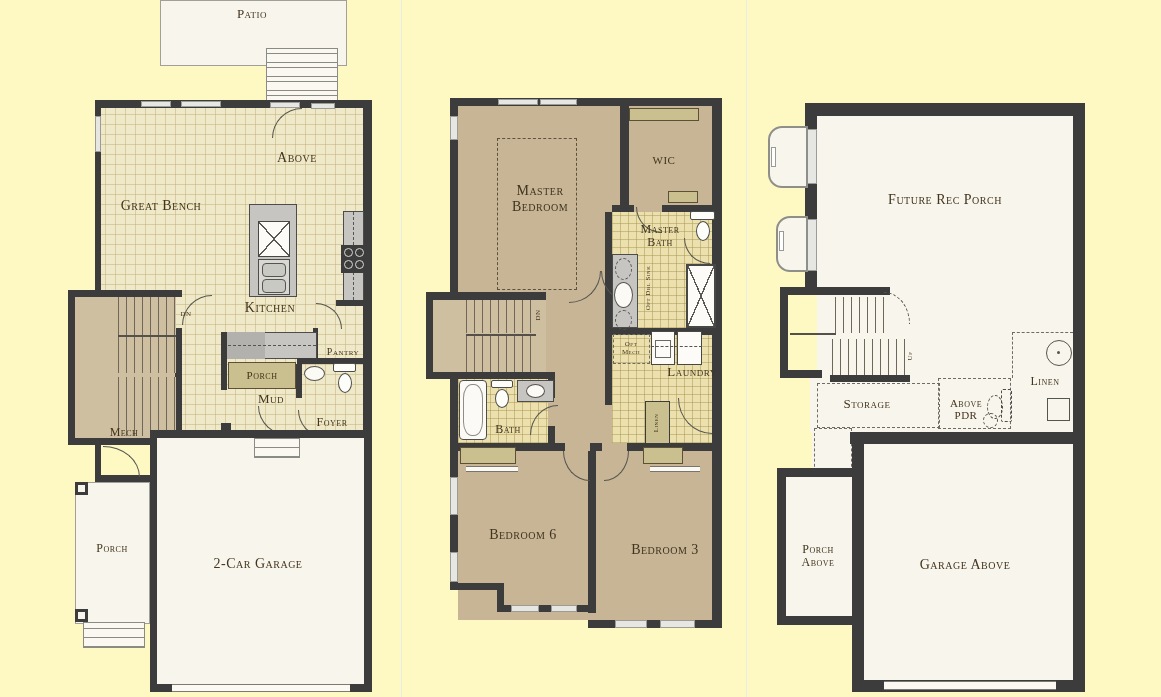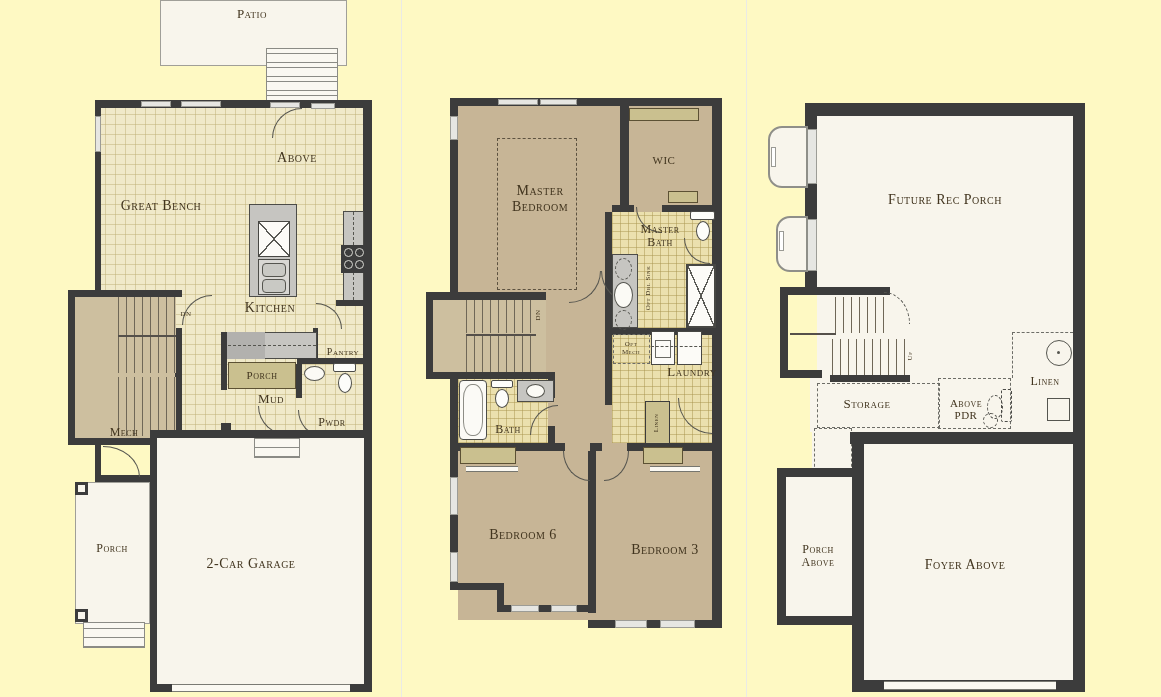--- a/index.html
+++ b/index.html
@@ -118,21 +118,21 @@
     <div style="position:absolute;left:228px;top:345px;width:88px;height:0;border-top:1px dashed #55554f"></div>
     <div class="wall" style="left:221px;top:332px;width:6px;height:58px"></div>
     <div class="wall" style="left:297px;top:358px;width:75px;height:6px"></div>
     <div class="wall" style="left:296px;top:364px;width:6px;height:34px"></div>
     <div class="olive" style="left:228px;top:362px;width:68px;height:27px"></div>
     <div class="plan-label s11" style="left:262px;top:375px">Porch</div>
     <div class="plan-label s13" style="left:271px;top:399px">Mud</div>
     <div class="oval" style="left:304px;top:366px;width:21px;height:15px"></div>
     <div class="tank" style="left:333px;top:363px;width:23px;height:9px"></div>
     <div class="bowl" style="left:338px;top:373px;width:14px;height:20px"></div>
-    <div class="plan-label s12" style="left:332px;top:423px">Pwdr</div>
+    <div class="plan-label s12" style="left:332px;top:423px">Foyer</div>
     <div class="arc arc-bl" style="left:298px;top:410px;width:24px;height:26px"></div>
     <div class="arc arc-bl" style="left:258px;top:406px;width:32px;height:30px"></div>
     <div class="wall" style="left:221px;top:423px;width:10px;height:13px"></div>
 
     <div class="plan-label s12" style="left:124px;top:433px">Mech</div>
     <div class="arc arc-tr" style="left:103px;top:446px;width:37px;height:31px"></div>
 
     <div class="open" style="left:75px;top:482px;width:73px;height:140px;border:1px solid #a09f98"></div>
     <div class="post" style="left:75px;top:482px;width:13px;height:13px">
         <div></div>
@@ -142,21 +142,21 @@
       </div>
     <div class="plan-label s12" style="left:112px;top:549px">Porch</div>
     <div class="steps" style="left:83px;top:622px;width:62px;height:26px"></div>
 
     <div class="wall" style="left:150px;top:430px;width:222px;height:8px"></div>
     <div class="wall" style="left:150px;top:430px;width:7px;height:262px"></div>
     <div class="wall" style="left:150px;top:684px;width:222px;height:8px"></div>
     <div class="wall" style="left:364px;top:430px;width:8px;height:262px"></div>
     <div class="open" style="left:157px;top:438px;width:207px;height:246px"></div>
     <div class="steps" style="left:254px;top:438px;width:46px;height:20px"></div>
-    <div class="plan-label s14" style="left:251px;top:564px">2-Car Garage</div>
+    <div class="plan-label s14" style="left:258px;top:564px">2-Car Garage</div>
     <div class="gdoor" style="left:172px;top:684px;width:178px;height:8px"></div>
 
     <div class="plan-label s14" style="left:161px;top:206px">Great Bench</div>
     <div class="plan-label s14" style="left:297px;top:158px">Above</div>
     <div class="plan-label s14" style="left:270px;top:308px">Kitchen</div>
   </div>
 
   <div>
     <div class="carpet" style="left:458px;top:106px;width:254px;height:514px"></div>
 
@@ -311,19 +311,19 @@
     <div class="wall" style="left:777px;top:468px;width:9px;height:157px"></div>
     <div class="wall" style="left:777px;top:616px;width:75px;height:9px"></div>
     <div class="open" style="left:786px;top:477px;width:66px;height:139px"></div>
     <div class="plan-label s12" style="left:818px;top:556px">Porch
 Above</div>
 
     <div class="wall" style="left:852px;top:444px;width:12px;height:248px"></div>
     <div class="wall" style="left:1073px;top:446px;width:12px;height:246px"></div>
     <div class="wall" style="left:852px;top:680px;width:233px;height:12px"></div>
     <div class="open" style="left:864px;top:444px;width:209px;height:236px"></div>
-    <div class="plan-label s14" style="left:965px;top:565px">Foyer Above</div>
+    <div class="plan-label s14" style="left:965px;top:565px">Garage Above</div>
     <div class="gdoor" style="left:884px;top:681px;width:172px;height:9px"></div>
 
     <div class="plan-label s14" style="left:945px;top:200px">Future Rec Porch</div>
   </div>
 
 </div>
 
 </body></html>

